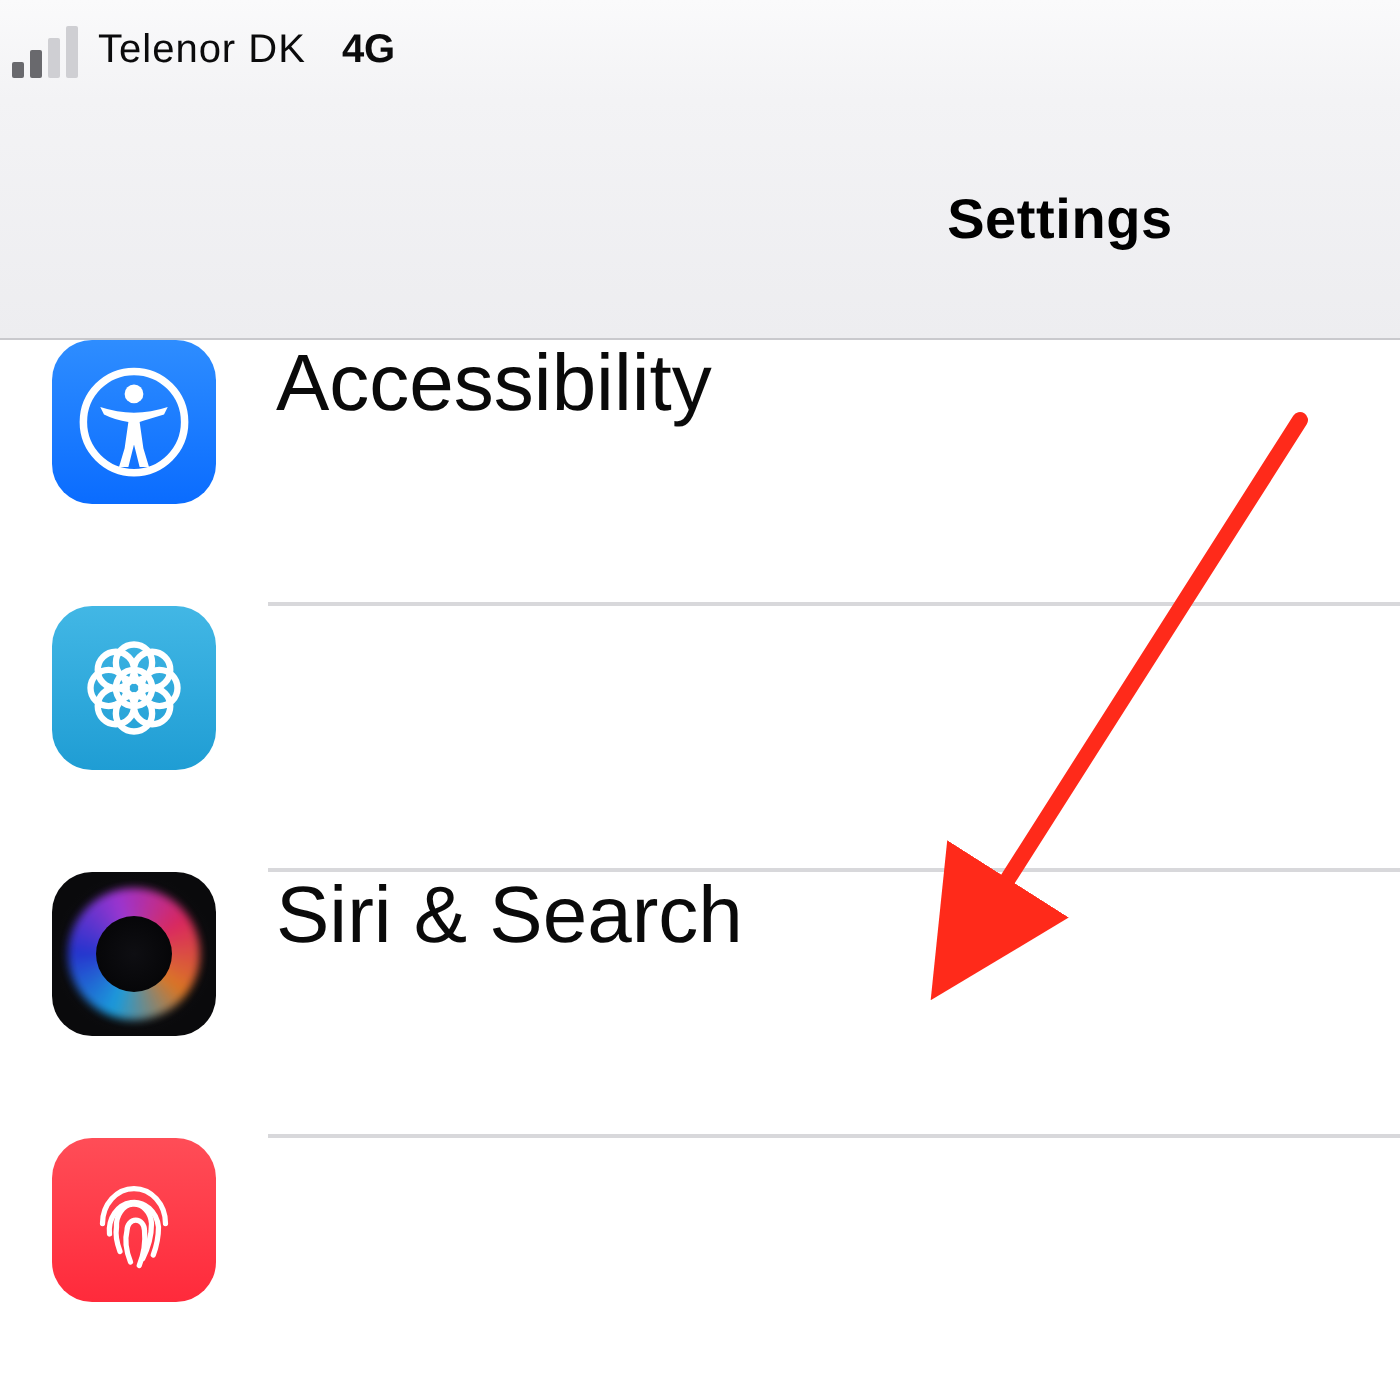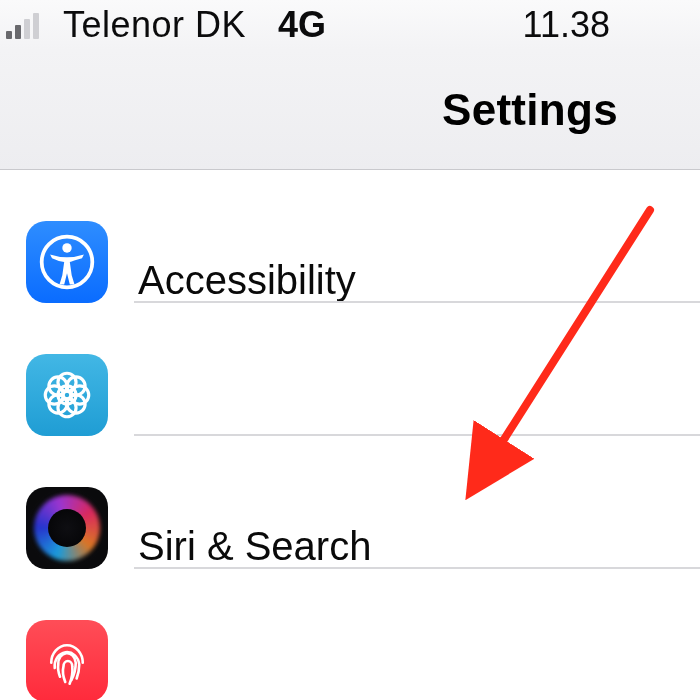--- a/index.html
+++ b/index.html
@@ -9,24 +9,23 @@
       background: #fff;
       color: #000;
       position: relative;
     }
     .status-bar {
       height: 50px;
       display: flex;
       align-items: center;
       padding: 0 18px 0 6px;
       background: linear-gradient(#fafafb,#f3f3f5);
-      font-size: 36px;
+      font-size: 20px;
       font-weight: 400;
       color: #0b0b0c;
-      gap: 14px;
     }
     .signal {
       display: flex;
       align-items: flex-end;
       gap: 3px;
       height: 28px;
       margin-right: 10px;
     }
     .signal span {
       width: 6px;
@@ -43,28 +42,28 @@
     .nav-header {
       background: linear-gradient(#f3f3f5,#ededf0);
       height: 120px;
       border-bottom: 1px solid #c9c9cd;
       display:flex;
       align-items:center;
       justify-content:center;
       padding-left: 360px;
     }
     .nav-title {
-      font-size: 44px;
+      font-size: 28px;
       font-weight: 700;
       letter-spacing: .3px;
     }
     .list { background:#fff; }
     .row {
       display:flex;
-      align-items:flex-end;
+      align-items:flex-start;
       min-height: 133px;
       padding: 0 32px 0 26px;
       position: relative;
       cursor: pointer;
     }
     .row .sep {
       position:absolute;
       left: 134px;
       right: 0;
       bottom: 0;
@@ -130,21 +129,20 @@
 
 <div class="status-bar">
   <div class="signal">
     <span></span>
       <span></span>
       <span></span>
       <span></span>
   </div>
   <span class="carrier">Telenor DK</span>
   <span class="network">4G</span>
-  <span class="clock">11.38</span>
 </div>
 
 <div class="nav-header">
   <div class="nav-title">Settings</div>
 </div>
 
 <div class="list">
 
   <div class="row">
     <div class="icon ic-accessibility">

